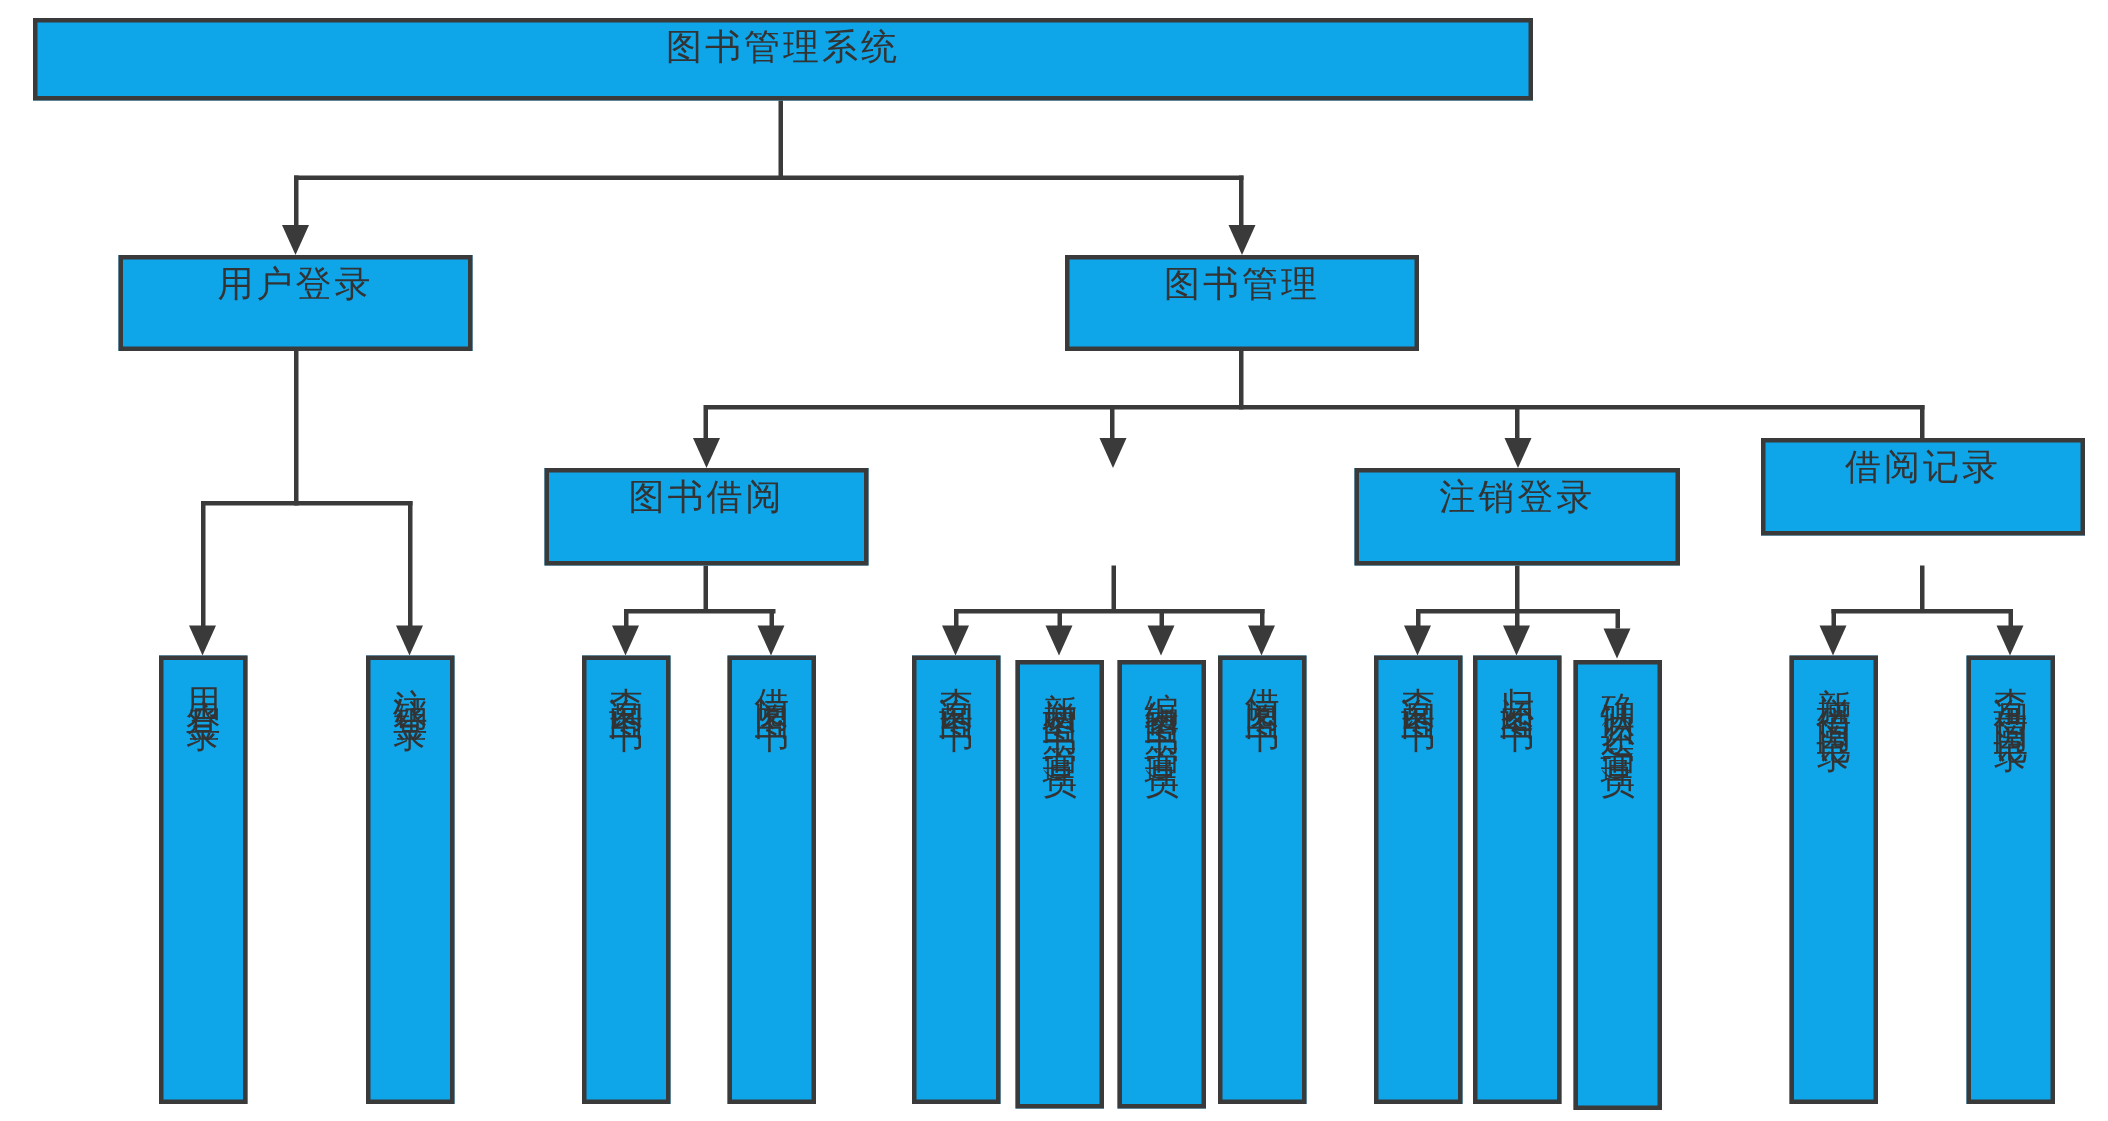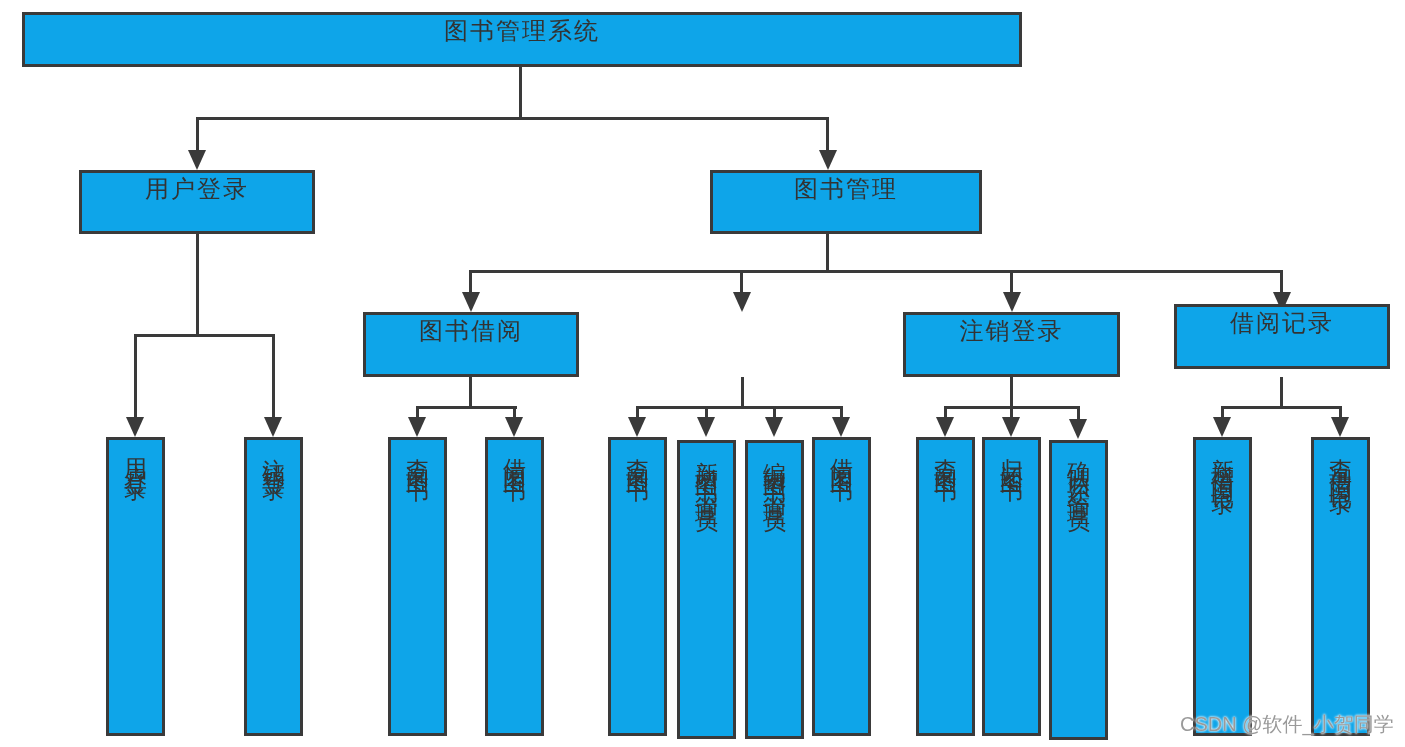--- a/index.html
+++ b/index.html
@@ -61,31 +61,31 @@
 
 <div class="canvas">
 
   <div class="box" style="left:22px; top:12px; width:1000px; height:55px;">
     <span class="hlabel">图书管理系统</span>
   </div>
 
   <div class="box" style="left:79px; top:170px; width:236px; height:64px;">
     <span class="hlabel">用户登录</span>
   </div>
-  <div class="box" style="left:710px; top:170px; width:272px; height:64px;">
+  <div class="box" style="left:710px; top:170px; width:236px; height:64px;">
     <span class="hlabel">图书管理</span>
   </div>
 
   <div class="box" style="left:363px; top:312px; width:216px; height:65px;">
     <span class="hlabel">图书借阅</span>
   </div>
   <div class="box" style="left:903px; top:312px; width:217px; height:65px;">
     <span class="hlabel">注销登录</span>
   </div>
-  <div class="box" style="left:1174px; top:304px; width:216px; height:65px;">
+  <div class="box" style="left:1174px; top:292px; width:216px; height:65px;">
     <span class="hlabel">借阅记录</span>
   </div>
 
   <div class="box" style="left:106px; top:437px; width:59px; height:299px;">
     <span class="vlabel">用户登录</span>
   </div>
   <div class="box" style="left:244px; top:437px; width:59px; height:299px;">
     <span class="vlabel">注销登录</span>
   </div>
 
@@ -178,15 +178,14 @@
   <div class="vline" style="left:1077px; top:406px; height:13px;"></div>
   <div class="arrow-down" style="left:1069px; top:419px;"></div>
 
   <div class="vline" style="left:1280px; top:377px; height:31px;"></div>
   <div class="hline" style="left:1221px; top:406px; width:121px;"></div>
   <div class="vline" style="left:1221px; top:406px; height:13px;"></div>
   <div class="arrow-down" style="left:1213px; top:417px;"></div>
   <div class="vline" style="left:1339px; top:406px; height:13px;"></div>
   <div class="arrow-down" style="left:1331px; top:417px;"></div>
 
-  <div class="watermark">CSDN @软件_小贺同学</div>
 
 </div>
 
 </body></html>

